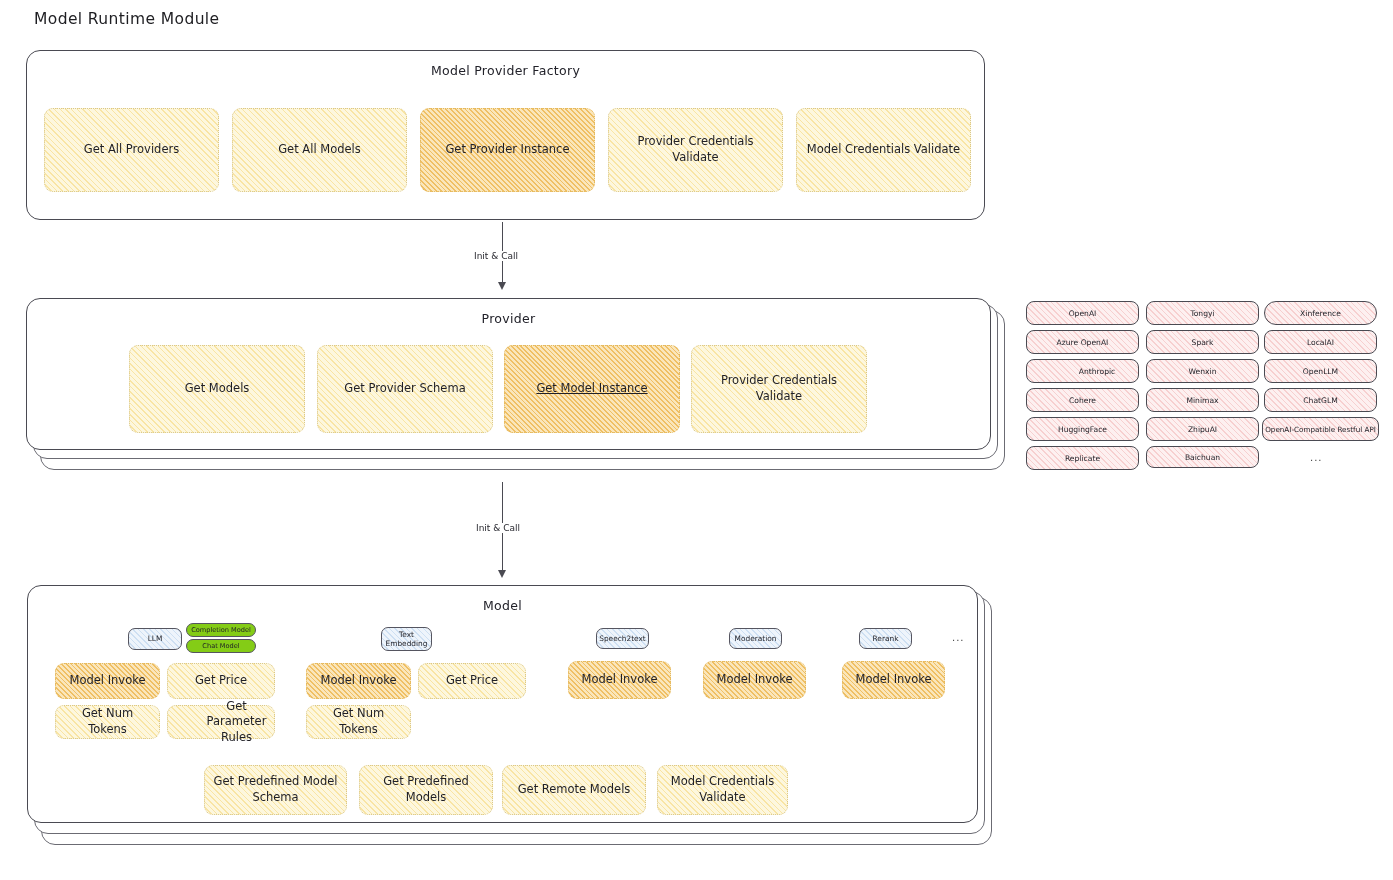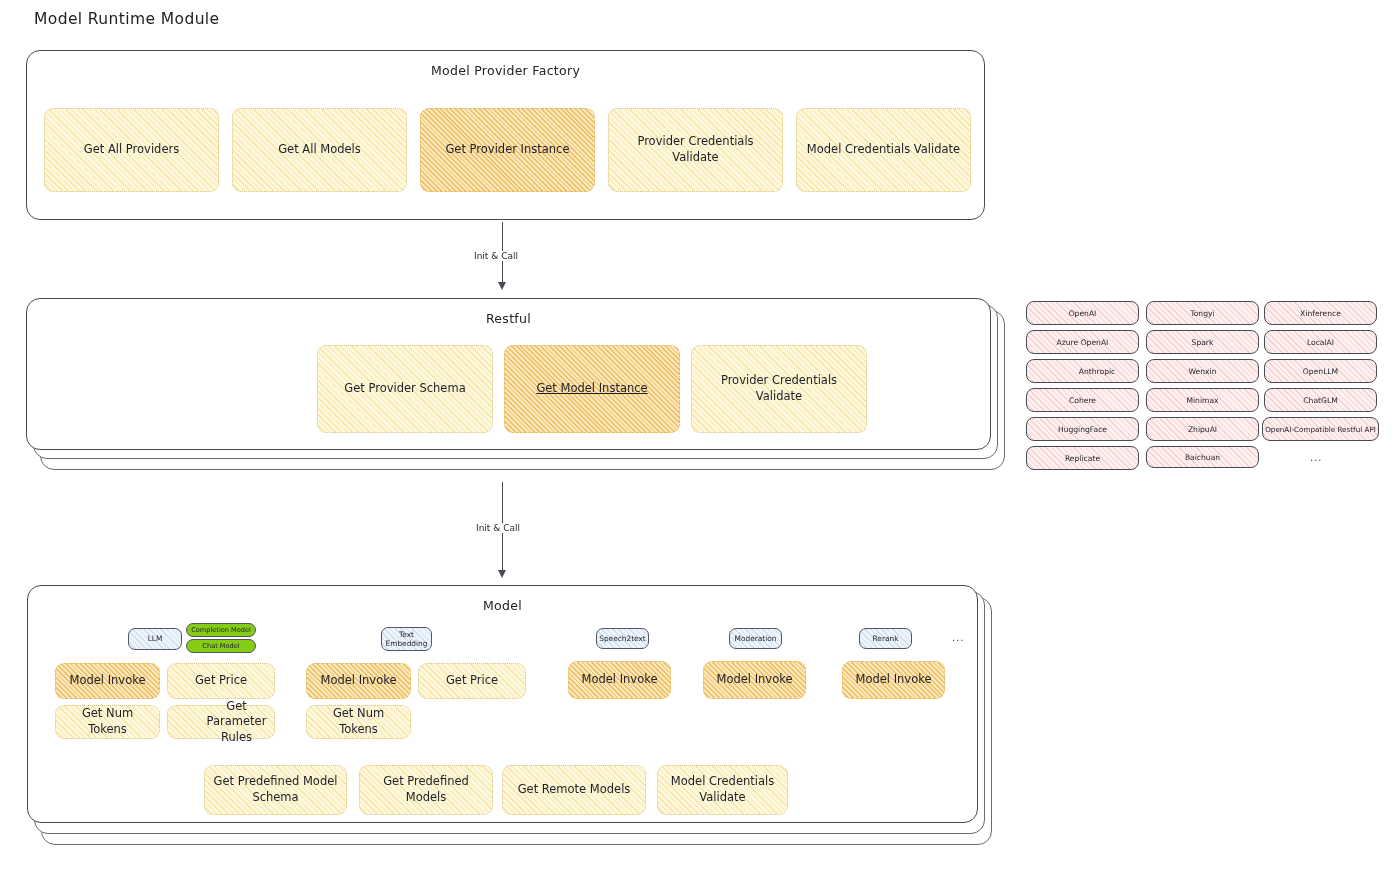--- a/index.html
+++ b/index.html
@@ -146,41 +146,42 @@
   <div class="hbox" style="left:608px;top:108px;width:175px;height:84px;">Provider Credentials Validate</div>
   <div class="hbox" style="left:796px;top:108px;width:175px;height:84px;">Model Credentials Validate</div>
 
   <div class="arrow-line" style="left:502px;top:222px;height:62px;"></div>
   <div class="arrow-head" style="left:498px;top:282px;"></div>
   <div class="arrow-label" style="left:470px;top:251px;">Init &amp; Call</div>
 
   <div class="panel-shadow" style="left:40px;top:310px;width:965px;height:160px;"></div>
   <div class="panel-shadow" style="left:33px;top:304px;width:965px;height:155px;"></div>
   <div class="panel" style="left:26px;top:298px;width:965px;height:152px;">
-    <div class="panel-title">Restful</div>
+    <div class="panel-title">Provider</div>
   </div>
+  <div class="hbox" style="left:129px;top:345px;width:176px;height:88px;">Get Models</div>
   <div class="hbox" style="left:317px;top:345px;width:176px;height:88px;">Get Provider Schema</div>
   <div class="hbox strong" style="left:504px;top:345px;width:176px;height:88px;text-decoration:underline;">Get Model Instance</div>
   <div class="hbox" style="left:691px;top:345px;width:176px;height:88px;">Provider Credentials Validate</div>
 
   <div class="pchip" style="left:1026px;top:301px;width:113px;height:24px;">OpenAI</div>
   <div class="pchip" style="left:1026px;top:330px;width:113px;height:24px;">Azure OpenAI</div>
   <div class="pchip" style="left:1026px;top:359px;width:113px;height:24px;padding-left:29px;">Anthropic</div>
   <div class="pchip" style="left:1026px;top:388px;width:113px;height:24px;">Cohere</div>
   <div class="pchip" style="left:1026px;top:417px;width:113px;height:24px;">HuggingFace</div>
   <div class="pchip" style="left:1026px;top:446px;width:113px;height:24px;">Replicate</div>
 
   <div class="pchip" style="left:1146px;top:301px;width:113px;height:24px;">Tongyi</div>
   <div class="pchip" style="left:1146px;top:330px;width:113px;height:24px;">Spark</div>
   <div class="pchip" style="left:1146px;top:359px;width:113px;height:24px;">Wenxin</div>
   <div class="pchip" style="left:1146px;top:388px;width:113px;height:24px;">Minimax</div>
   <div class="pchip" style="left:1146px;top:417px;width:113px;height:24px;">ZhipuAI</div>
   <div class="pchip" style="left:1146px;top:446px;width:113px;height:22px;">Baichuan</div>
 
-  <div class="pchip" style="left:1264px;top:301px;width:113px;height:24px;">Xinference</div>
+  <div class="pchip" style="left:1264px;top:301px;width:113px;height:24px;border-radius:12px;">Xinference</div>
   <div class="pchip" style="left:1264px;top:330px;width:113px;height:24px;">LocalAI</div>
   <div class="pchip" style="left:1264px;top:359px;width:113px;height:24px;">OpenLLM</div>
   <div class="pchip" style="left:1264px;top:388px;width:113px;height:24px;">ChatGLM</div>
   <div class="pchip" style="left:1262px;top:417px;width:117px;height:24px;font-size:7.2px;">OpenAI-Compatible Restful API</div>
   <div class="ellipsis-text" style="left:1310px;top:452px;">...</div>
 
   <div class="arrow-line" style="left:502px;top:482px;height:90px;"></div>
   <div class="arrow-head" style="left:498px;top:570px;"></div>
   <div class="arrow-label" style="left:472px;top:523px;">Init &amp; Call</div>
 

